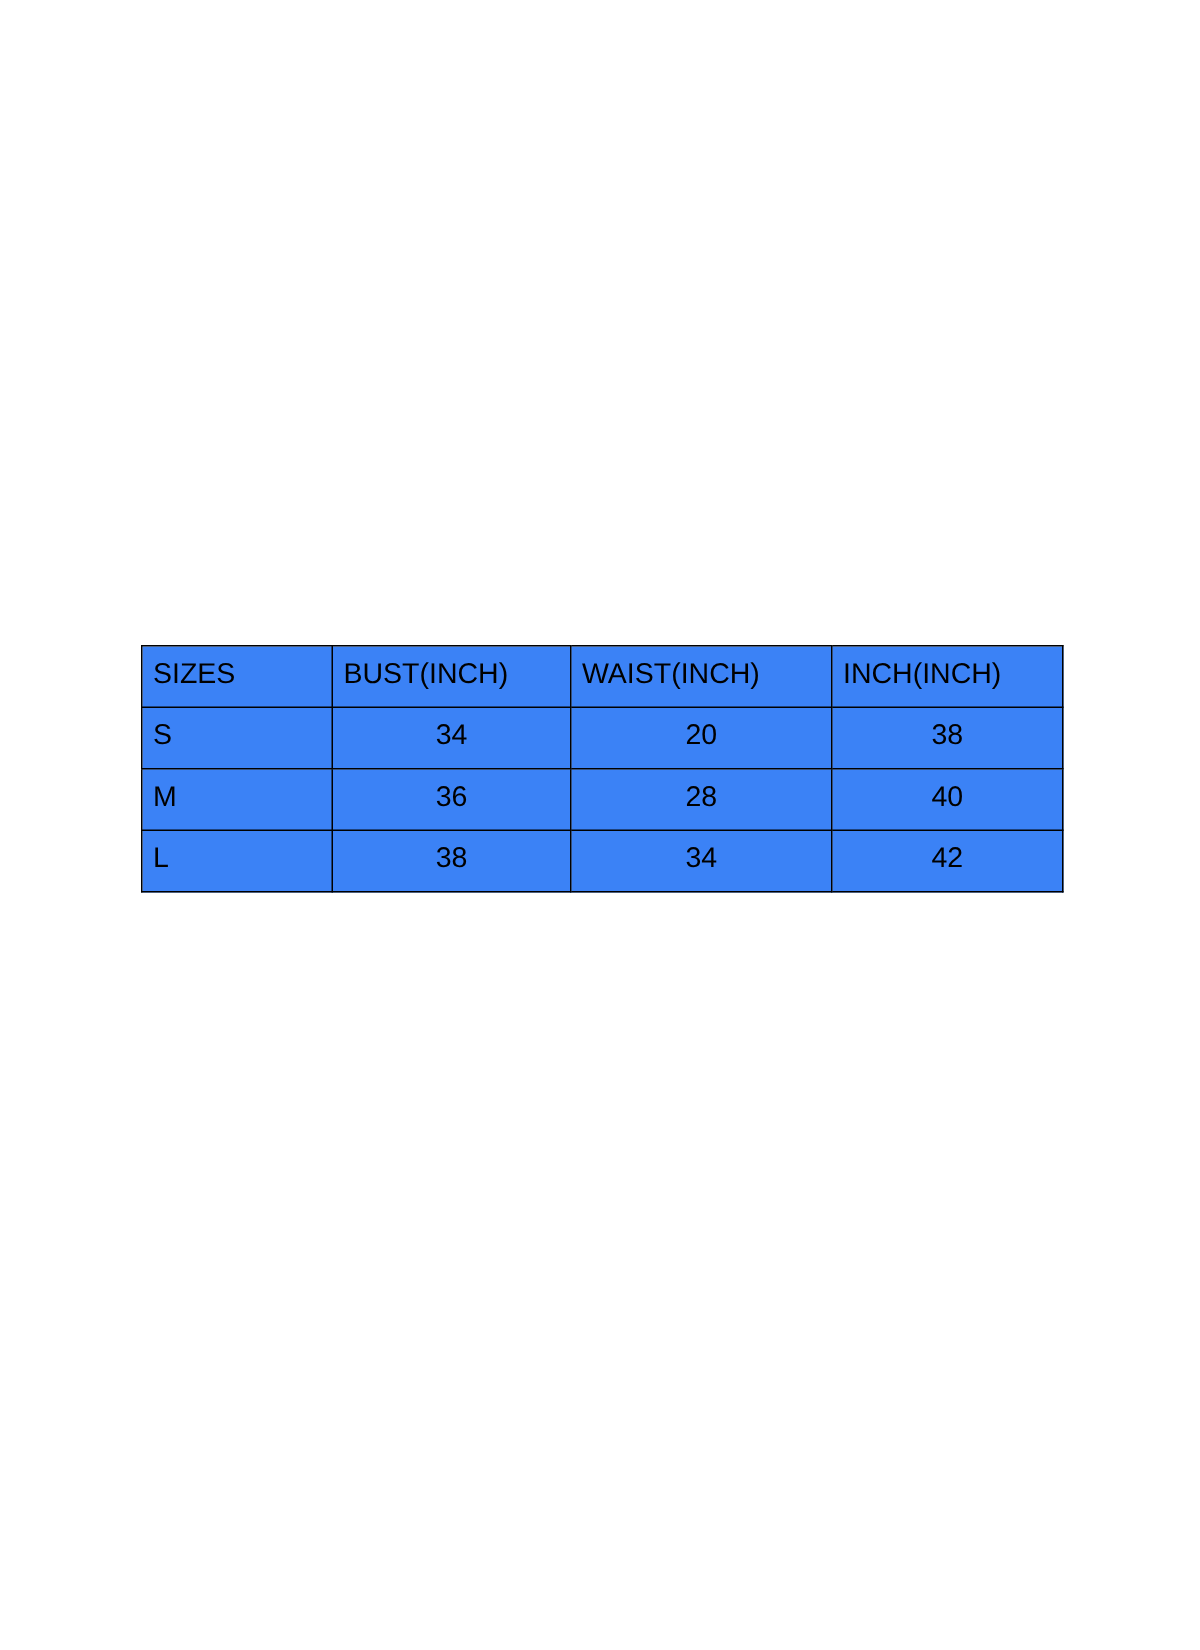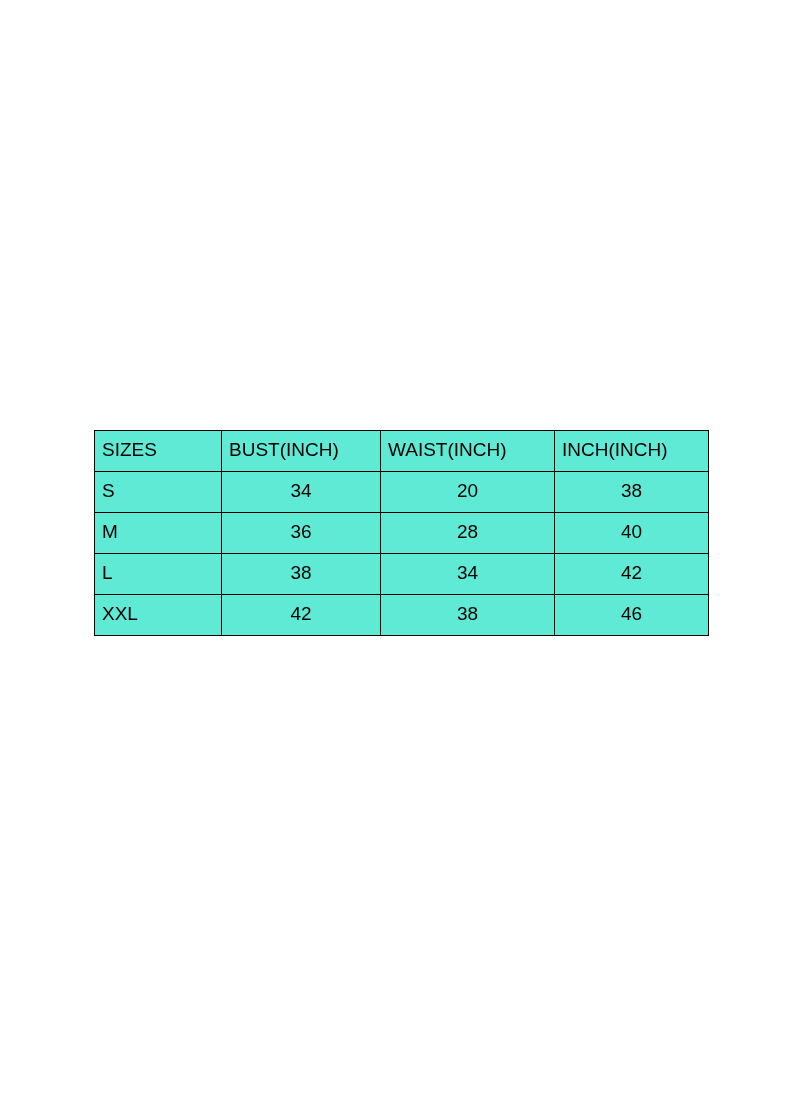--- a/index.html
+++ b/index.html
@@ -35,21 +35,21 @@
   table.size-table td,
   table.size-table th {
     border: 1.5px solid #000000;
     font-size: 19px;
     line-height: 1.1;
     color: #000000;
     font-weight: 400;
     padding: 6px 7px 7px 7px;
     height: 27px;
     vertical-align: middle;
-    background: #5eead4;
+    background: #3b82f6;
   }
   table.size-table th {
     font-weight: 400;
     text-align: left;
   }
   col.c-size { width: 127px; }
   col.c-bust { width: 159px; }
   col.c-waist { width: 174px; }
   col.c-hips { width: 154px; }
 
@@ -93,23 +93,17 @@
           <td class="cell-right">36</td>
           <td class="cell-right">28</td>
           <td class="cell-right">40</td>
         </tr>
         <tr>
           <td class="cell-left">L</td>
           <td class="cell-right">38</td>
           <td class="cell-right">34</td>
           <td class="cell-right">42</td>
         </tr>
-        <tr>
-          <td class="cell-left">XXL</td>
-          <td class="cell-right">42</td>
-          <td class="cell-right">38</td>
-          <td class="cell-right">46</td>
-        </tr>
       </tbody>
     </table>
   </div>
 
 </div>
 
 </body></html>

